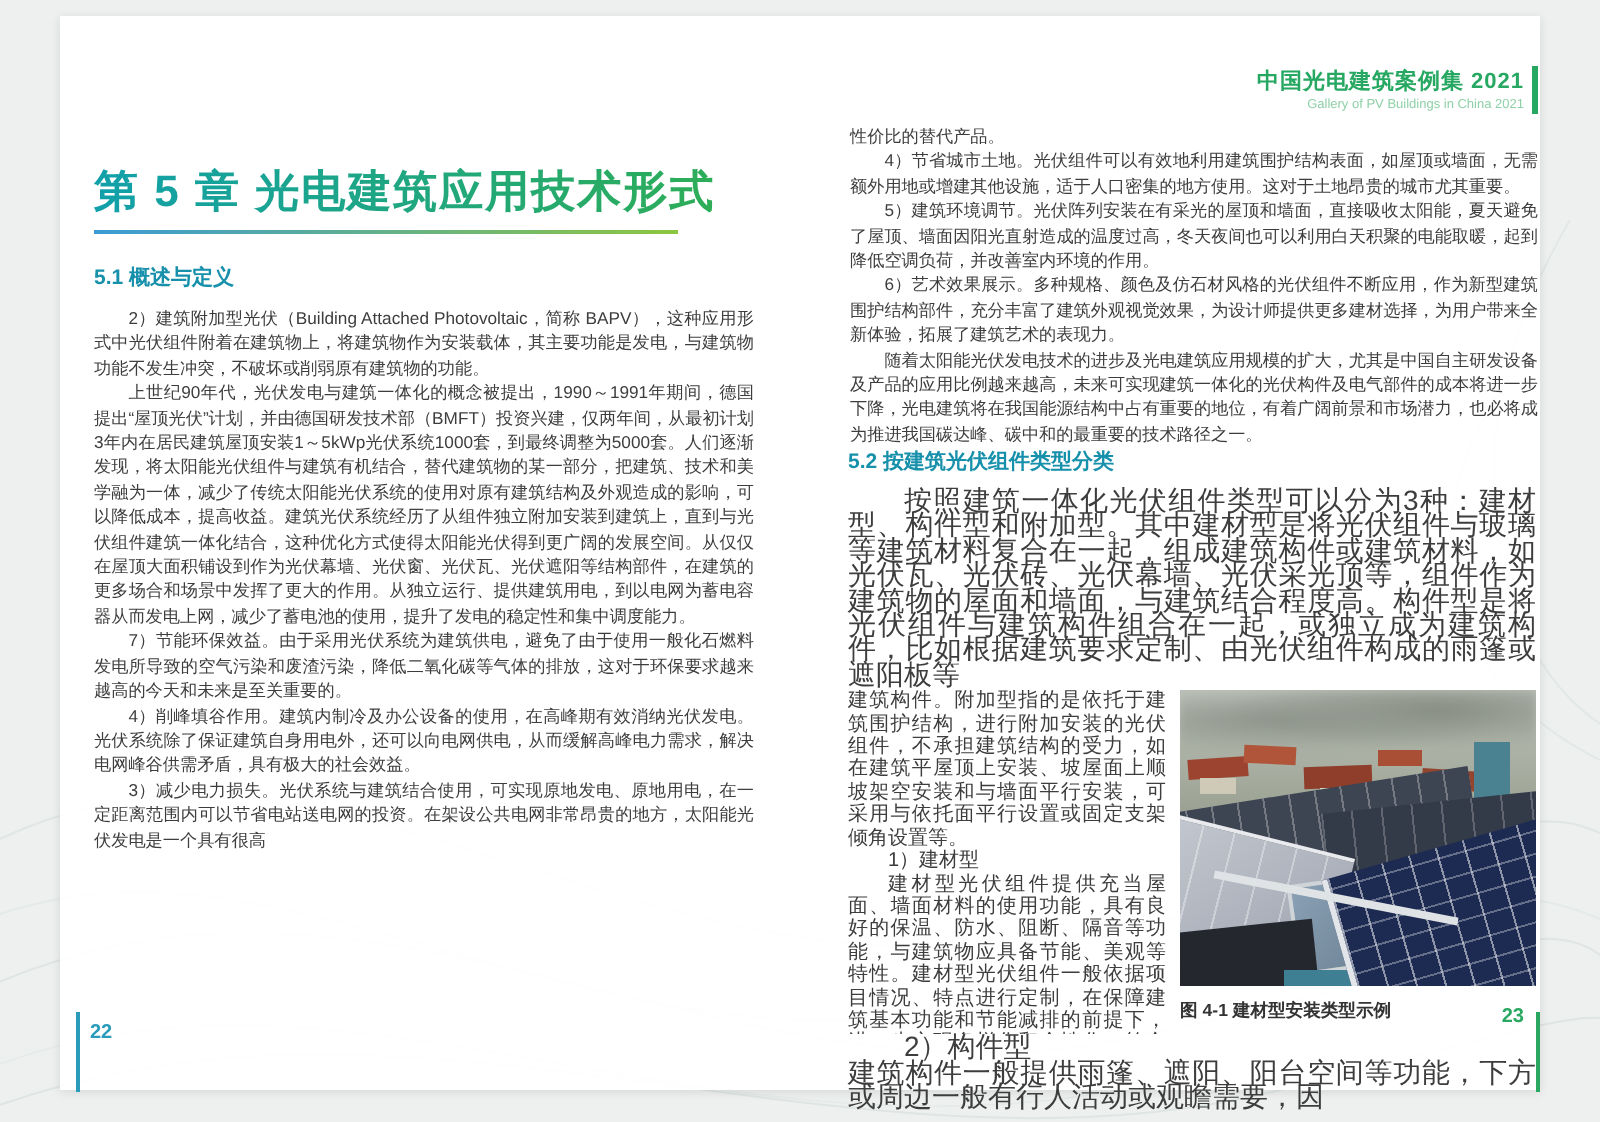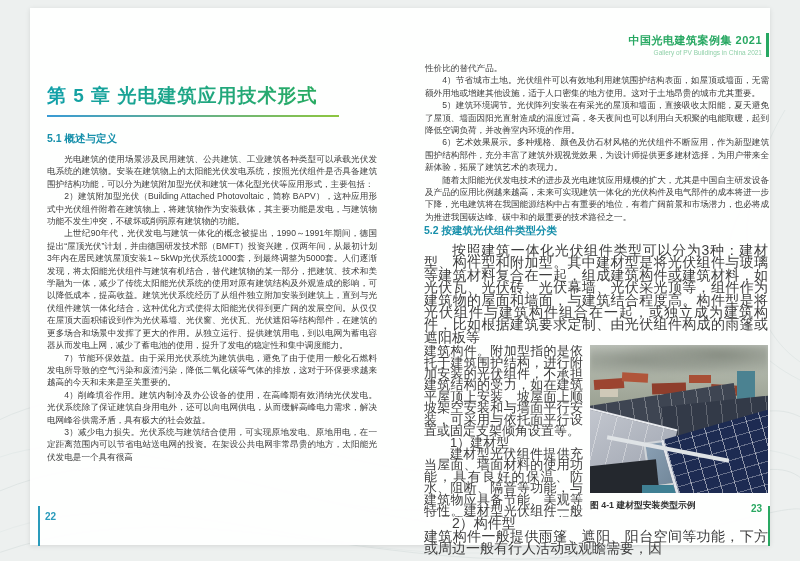--- a/index.html
+++ b/index.html
@@ -14,38 +14,38 @@
          background:rgba(255,255,255,.94);box-shadow:0 1px 5px rgba(0,0,0,.10);z-index:2;}
 
   
   .runhead{position:absolute;top:33px;right:38px;z-index:3;text-align:right;}
   .runhead .cn{font-size:11px;font-weight:bold;color:#27a862;letter-spacing:.5px;}
   .runhead .en{font-size:6.5px;color:#8fd0a8;margin-top:1px;}
   .runhead-bar{position:absolute;top:33px;right:31px;width:3px;height:24px;background:#27a862;z-index:3;}
 
   
   .lp{position:absolute;left:47px;top:84px;width:330px;z-index:3;}
-  .chapter-title{font-size:19px;font-weight:bold;letter-spacing:1px;line-height:24px;
+  .chapter-title{font-size:22px;font-weight:bold;letter-spacing:1px;line-height:24px;
       background:linear-gradient(90deg,#11a0aa,#2fae52);-webkit-background-clip:text;background-clip:text;color:transparent;}
   .rule{width:292px;height:2px;margin-top:7px;background:linear-gradient(90deg,#3a9bd5,#8dc63f);}
   .sec-head{font-size:10.5px;font-weight:bold;color:#1790ab;margin-top:15px;}
   .body p{margin:0;font-size:8.6px;line-height:12.4px;color:#3d3d3d;text-align:justify;text-indent:2em;}
   .body{margin-top:7px;}
   .noindent{text-indent:0 !important;}
 
   
   .rp-top{position:absolute;left:425px;top:62px;width:344px;z-index:3;}
   .rp-top p{margin:0;font-size:8.6px;line-height:12.4px;color:#3d3d3d;text-align:justify;text-indent:2em;}
   .rp-s52{position:absolute;left:424px;top:224px;width:344px;z-index:3;}
   .rp-s52 .sec-head{margin-top:0;}
   .rp-s52 p{margin:0;font-size:14px;line-height:12.4px;color:#3d3d3d;text-align:justify;text-indent:2em;}
   .rp-s52 .intro{margin-top:6px;}
   .figrow{display:flex;margin-top:2px;}
   .figrow .narrow{width:159px;max-height:172px;overflow:hidden;}
-  .figrow .narrow p{font-size:13px;line-height:11.4px;}
+  .figrow .narrow p{font-size:10px;line-height:11.4px;}
   .figcol{width:178px;margin-left:7px;}
   .figcap{font-size:8.8px;font-weight:bold;color:#333;text-align:left;margin-top:7px;}
 
   
   .pagenum{position:absolute;z-index:3;font-size:10px;font-weight:bold;text-align:right;}
   .pn-left{left:45px;top:511px;color:#2a9bbb;}
   .pn-right{right:38px;top:503px;color:#2aa862;}
   .pn-bar{position:absolute;z-index:3;width:2px;height:40px;top:506px;}
   .pnb-left{left:38px;background:#2a9bbb;}
   .pnb-right{right:30px;background:#2aa862;}
@@ -101,21 +101,20 @@
     <div class="cn">中国光电建筑案例集 2021</div>
     <div class="en">Gallery of PV Buildings in China 2021</div>
   </div>
   <div class="runhead-bar"></div>
 
   <div class="lp">
     <div class="chapter-title">第 5 章  光电建筑应用技术形式</div>
     <div class="rule"></div>
     <div class="sec-head">5.1 概述与定义</div>
     <div class="body">
-      <p>光电建筑的使用场景涉及民用建筑、公共建筑、工业建筑各种类型可以承载光伏发电系统的建筑物。安装在建筑物上的太阳能光伏发电系统，按照光伏组件是否具备建筑围护结构功能，可以分为建筑附加型光伏和建筑一体化型光伏等应用形式，主要包括：</p>
       <p>2）建筑附加型光伏（Building Attached Photovoltaic，简称 BAPV），这种应用形式中光伏组件附着在建筑物上，将建筑物作为安装载体，其主要功能是发电，与建筑物功能不发生冲突，不破坏或削弱原有建筑物的功能。</p>
       <p>上世纪90年代，光伏发电与建筑一体化的概念被提出，1990～1991年期间，德国提出“屋顶光伏”计划，并由德国研发技术部（BMFT）投资兴建，仅两年间，从最初计划3年内在居民建筑屋顶安装1～5kWp光伏系统1000套，到最终调整为5000套。人们逐渐发现，将太阳能光伏组件与建筑有机结合，替代建筑物的某一部分，把建筑、技术和美学融为一体，减少了传统太阳能光伏系统的使用对原有建筑结构及外观造成的影响，可以降低成本，提高收益。建筑光伏系统经历了从组件独立附加安装到建筑上，直到与光伏组件建筑一体化结合，这种优化方式使得太阳能光伏得到更广阔的发展空间。从仅仅在屋顶大面积铺设到作为光伏幕墙、光伏窗、光伏瓦、光伏遮阳等结构部件，在建筑的更多场合和场景中发挥了更大的作用。从独立运行、提供建筑用电，到以电网为蓄电容器从而发电上网，减少了蓄电池的使用，提升了发电的稳定性和集中调度能力。</p>
       <p>7）节能环保效益。由于采用光伏系统为建筑供电，避免了由于使用一般化石燃料发电所导致的空气污染和废渣污染，降低二氧化碳等气体的排放，这对于环保要求越来越高的今天和未来是至关重要的。</p>
       <p>4）削峰填谷作用。建筑内制冷及办公设备的使用，在高峰期有效消纳光伏发电。光伏系统除了保证建筑自身用电外，还可以向电网供电，从而缓解高峰电力需求，解决电网峰谷供需矛盾，具有极大的社会效益。</p>
       <p>3）减少电力损失。光伏系统与建筑结合使用，可实现原地发电、原地用电，在一定距离范围内可以节省电站送电网的投资。在架设公共电网非常昂贵的地方，太阳能光伏发电是一个具有很高</p>
     </div>
   </div>
 
   <div class="rp-top">
     <p class="noindent">性价比的替代产品。</p>

